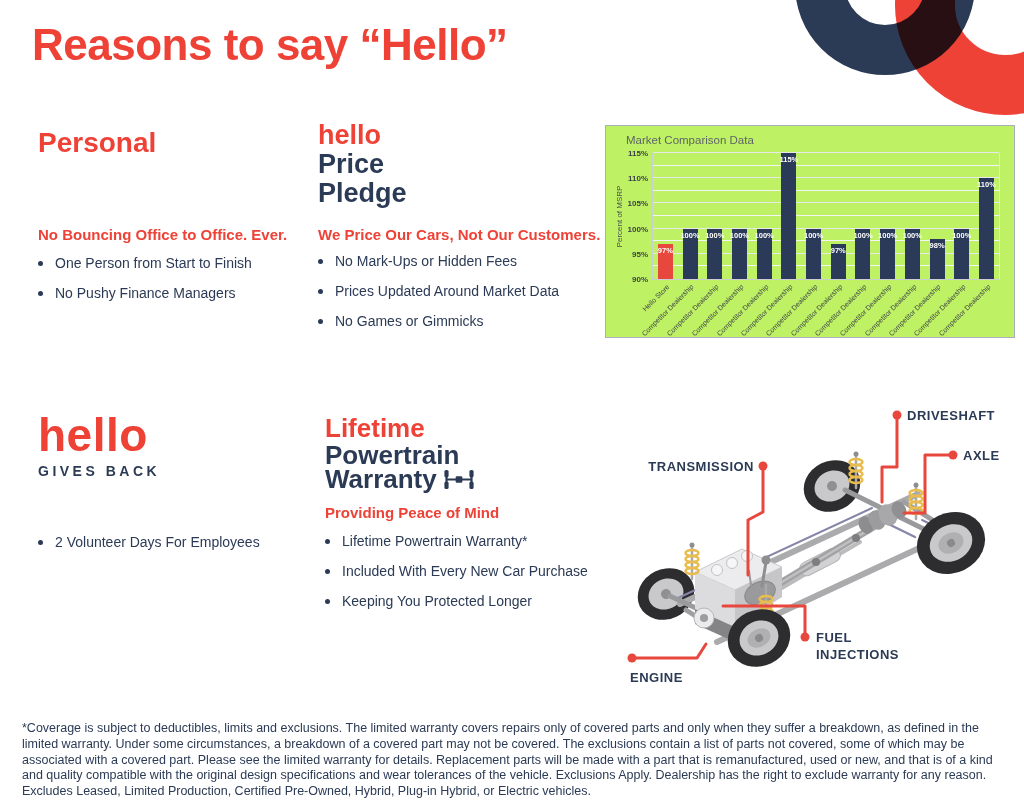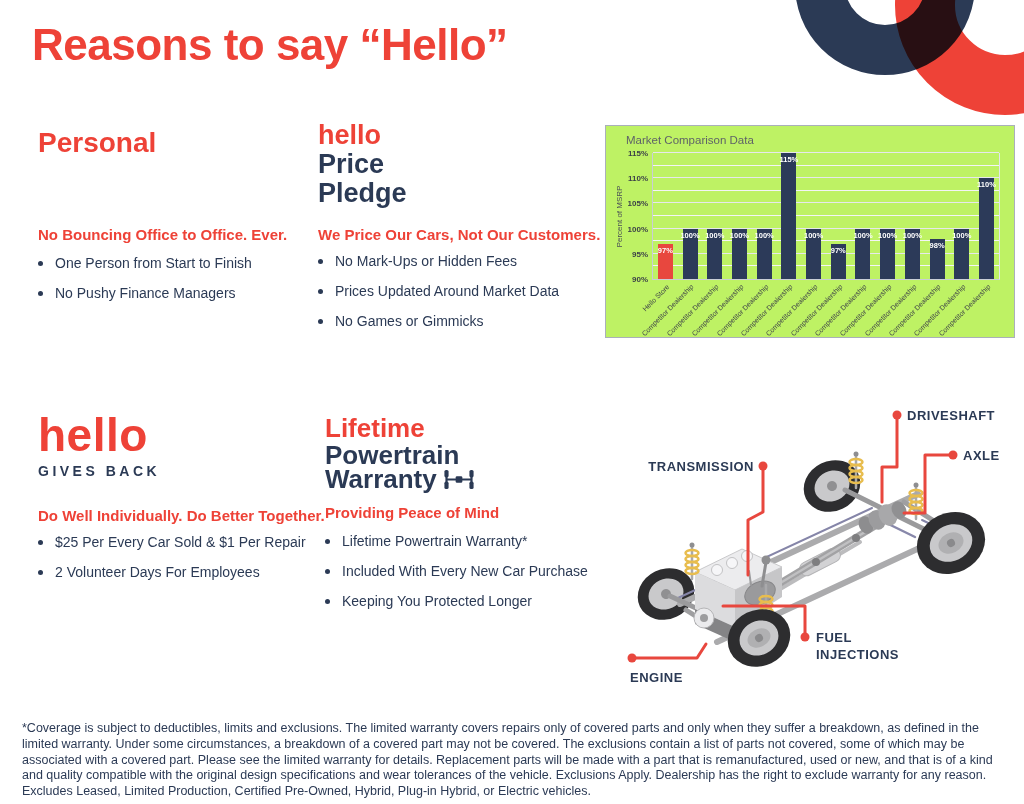--- a/index.html
+++ b/index.html
@@ -125,23 +125,21 @@
         <li>Prices Updated Around Market Data</li>
         <li>No Games or Gimmicks</li>
       </ul>
   </section>
 
   <section class="card c3">
     <h2>
       <span class="t-red logo-big">hello</span>
       <span class="t-navy tagline">GIVES BACK</span>
     </h2>
-    <p class="subhead">Do Well Individually. Do Better Together.</p>
     <ul class="bullets">
-        <li>$25 Per Every Car Sold &amp; $1 Per Repair</li>
         <li>2 Volunteer Days For Employees</li>
       </ul>
   </section>
 
   <section class="card c4">
     <h2>
       <span class="t-red l1">Lifetime</span>
       <span class="t-navy l2">Powertrain</span>
       <span class="t-navy l3 warranty-line">
         <span>Warranty</span>

